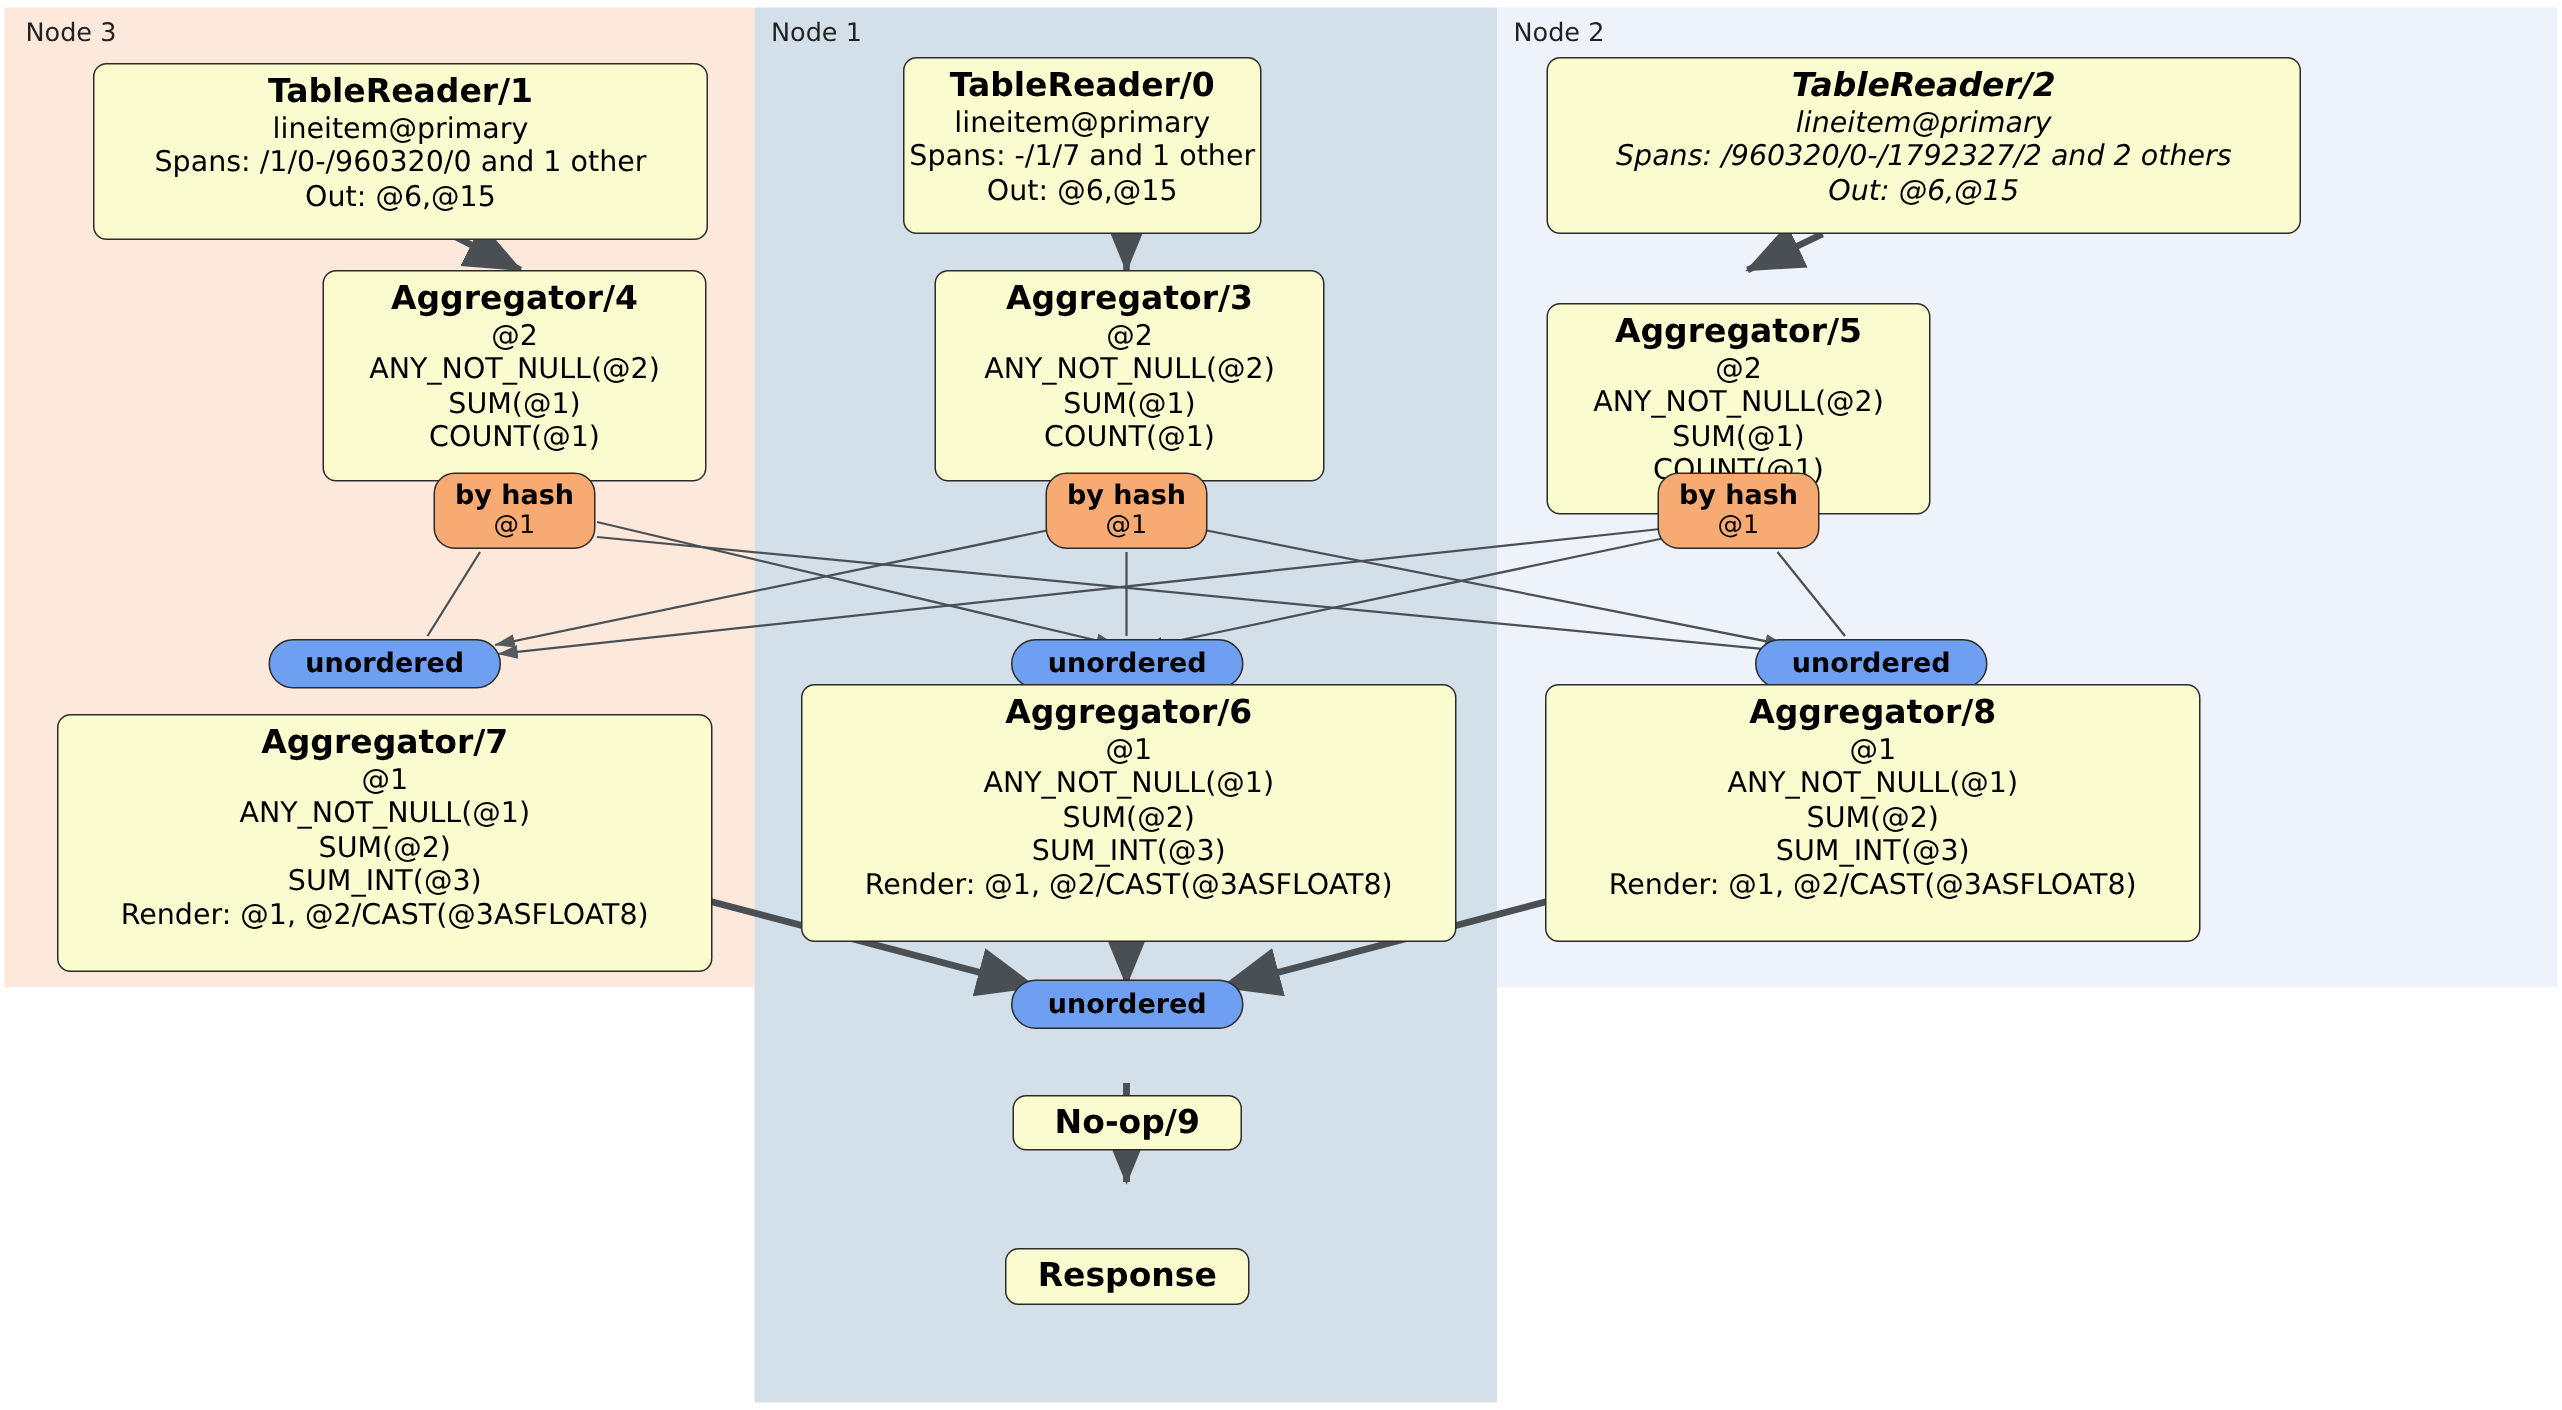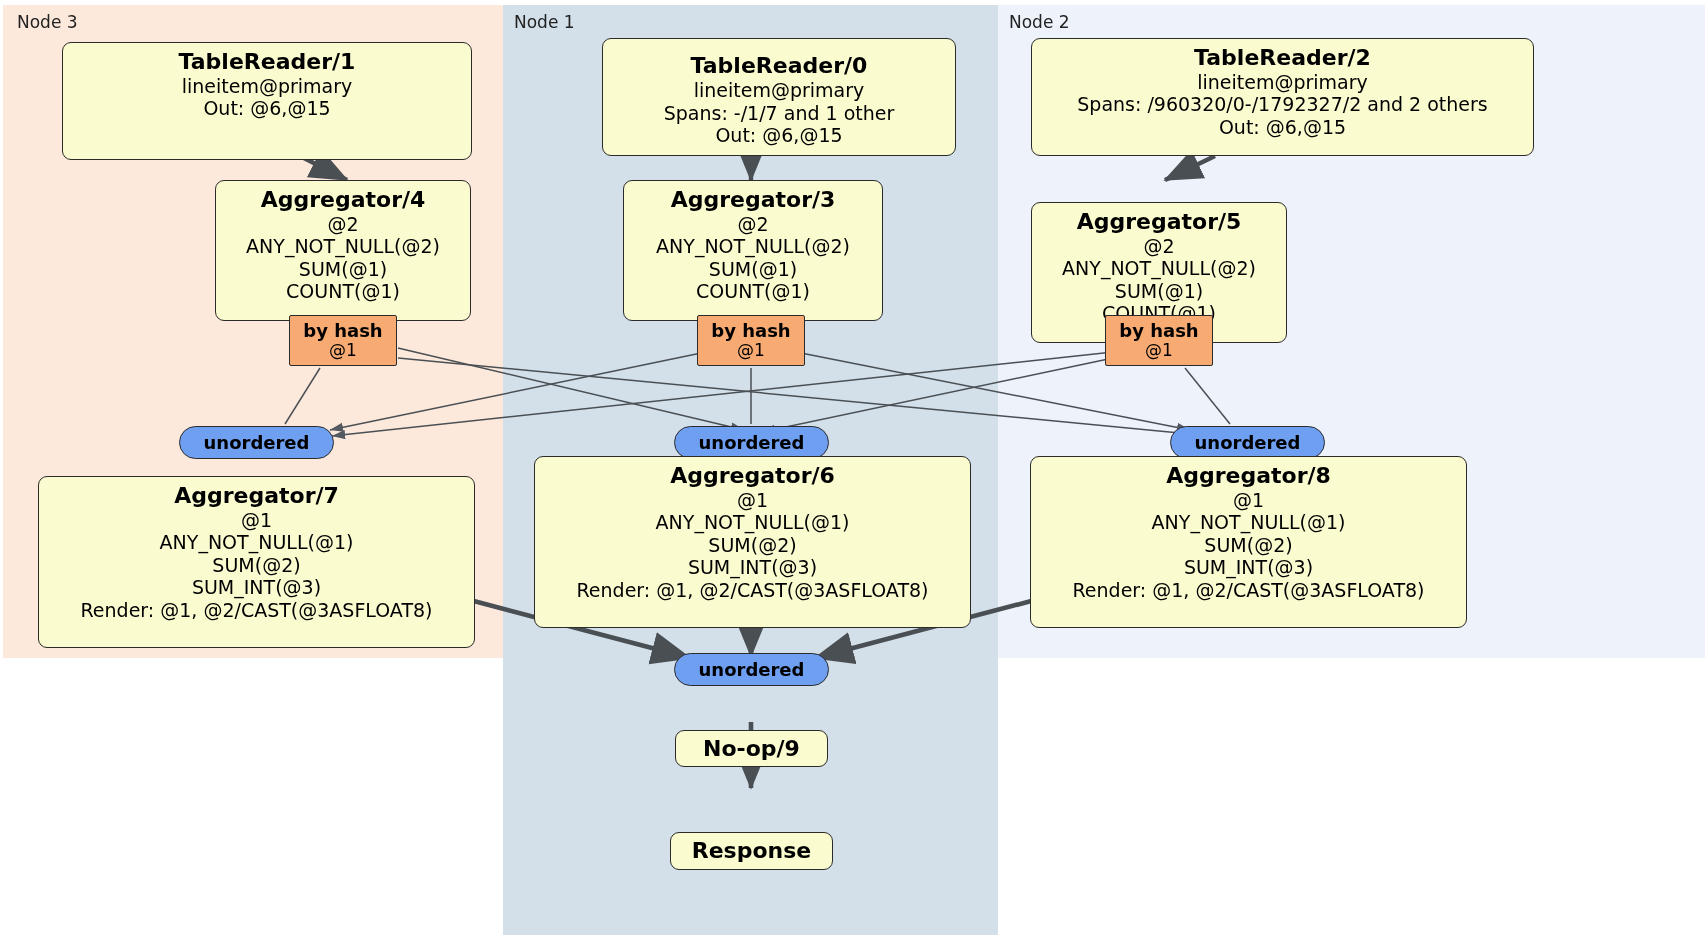--- a/index.html
+++ b/index.html
@@ -34,21 +34,21 @@
   .proc.compact{justify-content:center;padding-top:0;margin-top:44px;}
   .proc.compact .ttl{font-size:22px;}
 
   
   .badge{
     position:absolute;box-sizing:border-box;text-align:center;
     border:1.7px solid #2b2b2b;border-radius:16px;color:#000;
     display:flex;flex-direction:column;justify-content:center;
     align-items:center;line-height:1.1;
   }
-  .badge.hash{background:#f7ab72;border-radius:2px;}
+  .badge.hash{background:#f7ab72;border-radius:14px;}
   .badge.unord{background:#6e9ff0;border-radius:17px;}
   .badge .b1{font-size:18px;font-weight:bold;}
   .badge .b2{font-size:17px;font-weight:normal;}
 </style>
 </head>
 <body>
 
 <div id="stage">
 
   <div class="node-panel" style="left:3px;top:5px;width:500px;height:653px;background:#fde8dc;"></div>
@@ -91,31 +91,32 @@
     <path d="M470,600 L690,658" stroke="#4a4f54" stroke-width="4.6" fill="none" marker-end="url(#ahT)"></path>
     <path d="M751,630 L751,656" stroke="#4a4f54" stroke-width="4.6" fill="none" marker-end="url(#ahT)"></path>
     <path d="M1035,600 L815,658" stroke="#4a4f54" stroke-width="4.6" fill="none" marker-end="url(#ahT)"></path>
 
     <path d="M751,722 L751,788" stroke="#4a4f54" stroke-width="4.6" fill="none" marker-end="url(#ahT)"></path>
   </svg>
 
   <div class="proc" style="left:62px;top:42px;width:410px;height:118px;">
     <div class="ttl">TableReader/1</div>
     <div class="ln">lineitem@primary</div>
+    <div class="ln">Spans: /1/0-/960320/0 and 1 other</div>
     <div class="ln">Out: @6,@15</div>
   </div>
 
-  <div class="proc" style="left:602px;top:38px;width:354px;height:118px;justify-content:center;">
+  <div class="proc" style="left:602px;top:38px;width:239px;height:118px;">
     <div class="ttl">TableReader/0</div>
     <div class="ln">lineitem@primary</div>
     <div class="ln">Spans: -/1/7 and 1 other</div>
     <div class="ln">Out: @6,@15</div>
   </div>
 
-  <div class="proc" style="left:1031px;top:38px;width:503px;height:118px;">
+  <div class="proc" style="left:1031px;top:38px;width:503px;height:118px;font-style:italic;">
     <div class="ttl">TableReader/2</div>
     <div class="ln">lineitem@primary</div>
     <div class="ln">Spans: /960320/0-/1792327/2 and 2 others</div>
     <div class="ln">Out: @6,@15</div>
   </div>
 
   <div class="proc" style="left:215px;top:180px;width:256px;height:141px;">
     <div class="ttl">Aggregator/4</div>
     <div class="ln">@2</div>
     <div class="ln">ANY_NOT_NULL(@2)</div>

